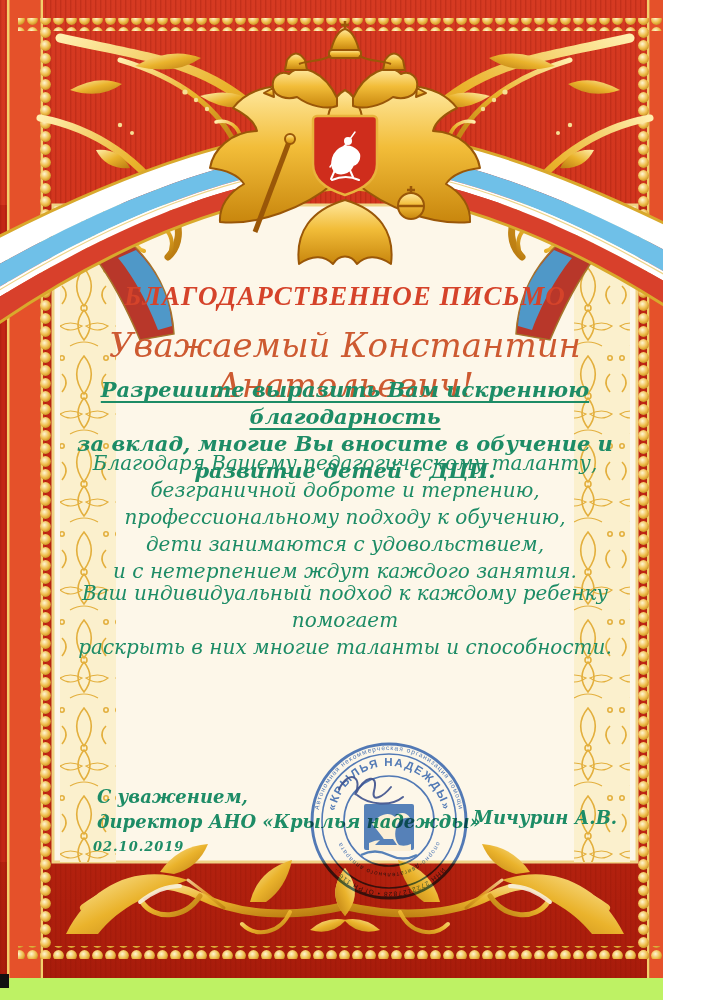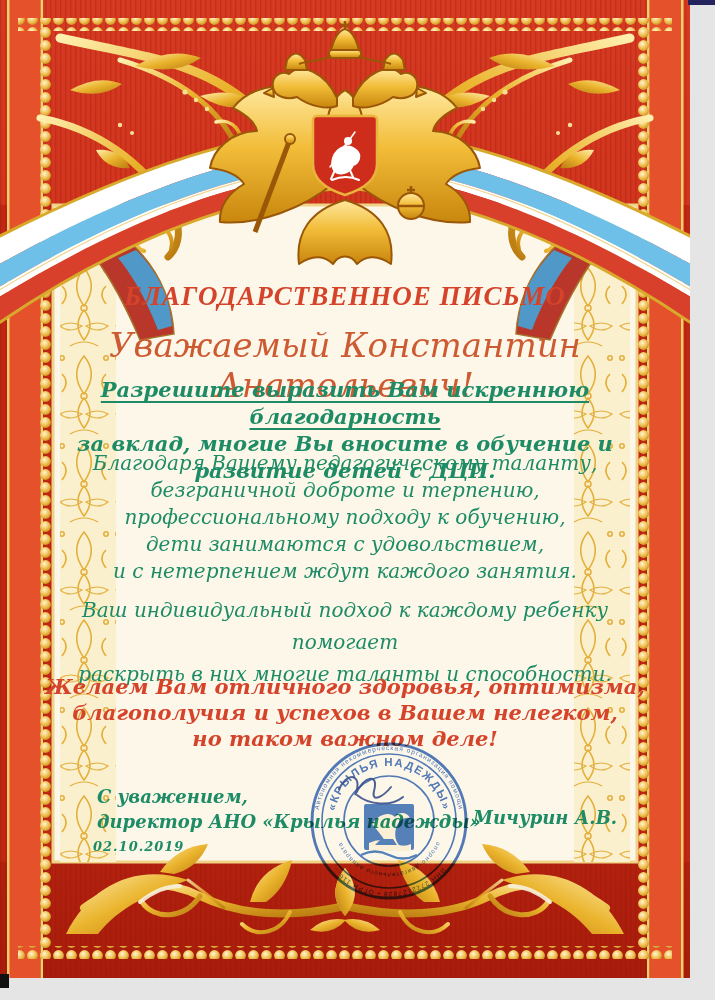--- a/index.html
+++ b/index.html
@@ -1,32 +1,32 @@
 <!DOCTYPE html>
 <html><head>
 <meta charset="utf-8">
 <style>
   html,body{margin:0;padding:0;background:#ffffff;}
-  .viewport{position:relative;width:715px;height:1000px;background:#e5e5e5;overflow:hidden;
+  .viewport{position:relative;width:663px;height:1000px;background:#bef264;overflow:hidden;
             font-family:"DejaVu Serif",serif;}
   .cert{position:absolute;left:0;top:0;width:690px;height:978px;}
   .decor{position:absolute;left:0;top:0;}
   
   .scan-sliver{position:absolute;left:688px;top:0;width:30px;height:5px;background:#23235e;}
   .scan-chip{position:absolute;left:0;top:974px;width:9px;height:14px;background:#111;}
   
   .txt{position:absolute;left:45px;width:600px;text-align:center;color:#1d8c66;font-style:italic;}
   .t-title{top:281px;font-size:27px;font-weight:bold;color:#d5432a;letter-spacing:1px;
            font-family:"Liberation Serif",serif;}
   .t-salut{top:325px;font-size:34px;color:#cd5a31;}
   .t-intro{top:376px;font-size:21px;line-height:27px;font-weight:600;}
   .t-intro .u{text-decoration:underline;text-underline-offset:4px;text-decoration-thickness:1.5px;}
   .t-intro .n{font-weight:600;}
   .t-body{top:450px;font-size:20px;line-height:27px;}
-  .t-body2{top:594px;font-size:20px;line-height:32px;}
+  .t-body2{top:580px;font-size:20px;line-height:27px;}
   .t-wish{top:674px;font-size:21px;line-height:26px;font-weight:bold;color:#d5432a;}
   .sig{position:absolute;color:#1d8c66;font-style:italic;font-size:18px;white-space:nowrap;font-weight:bold;}
   .sig-regards{left:97px;top:786px;}
   .sig-position{left:97px;top:811px;}
   .sig-name{left:473px;top:807px;}
   .sig-date{left:93px;top:839px;font-size:13px;letter-spacing:1px;}
   .stamp{position:absolute;left:306px;top:738px;width:166px;height:166px;opacity:.9;
          mix-blend-mode:multiply;}
   .line{display:block;}
 </style>
@@ -226,25 +226,20 @@
     <span class="line">профессиональному подходу к обучению,</span>
     <span class="line">дети занимаются с удовольствием,</span>
     <span class="line">и с нетерпением ждут каждого занятия.</span>
   </div>
 
   <div class="txt t-body2">
     <span class="line">Ваш индивидуальный подход к каждому ребенку помогает</span>
     <span class="line">раскрыть в них многие таланты и способности.</span>
   </div>
 
-  <div class="txt t-wish">
-    <span class="line">Желаем Вам отличного здоровья, оптимизма,</span>
-    <span class="line">благополучия и успехов в Вашем нелегком,</span>
-    <span class="line">но таком важном деле!</span>
-  </div>
 
   <div class="sig sig-regards">С уважением,</div>
   <div class="sig sig-position">директор АНО «Крылья надежды»</div>
   <div class="sig sig-name">Мичурин А.В.</div>
   <div class="sig sig-date">02.10.2019</div>
 
   <svg class="stamp" viewBox="-83 -83 166 166">
     <defs>
       <path id="arcTop71" d="M-71,0 A71,71 0 1 1 71,0"></path>
       <path id="arcBot71" d="M71,0 A71,71 0 1 1 -71,0"></path>

